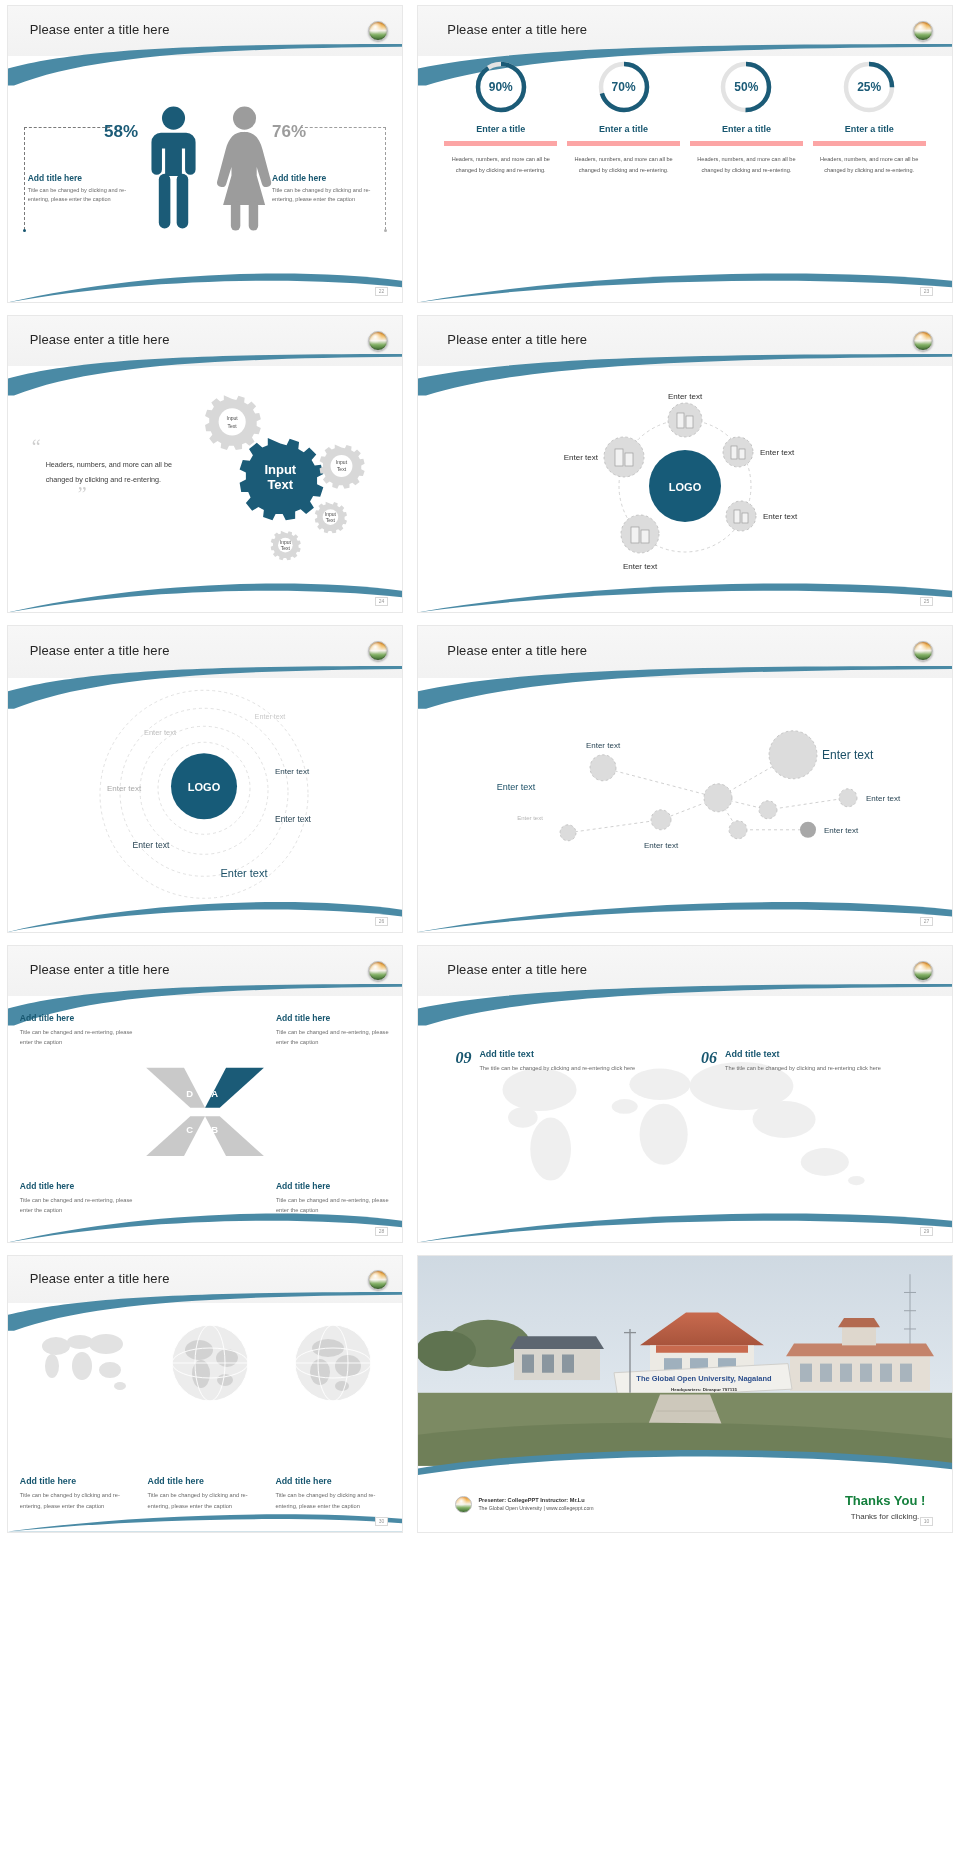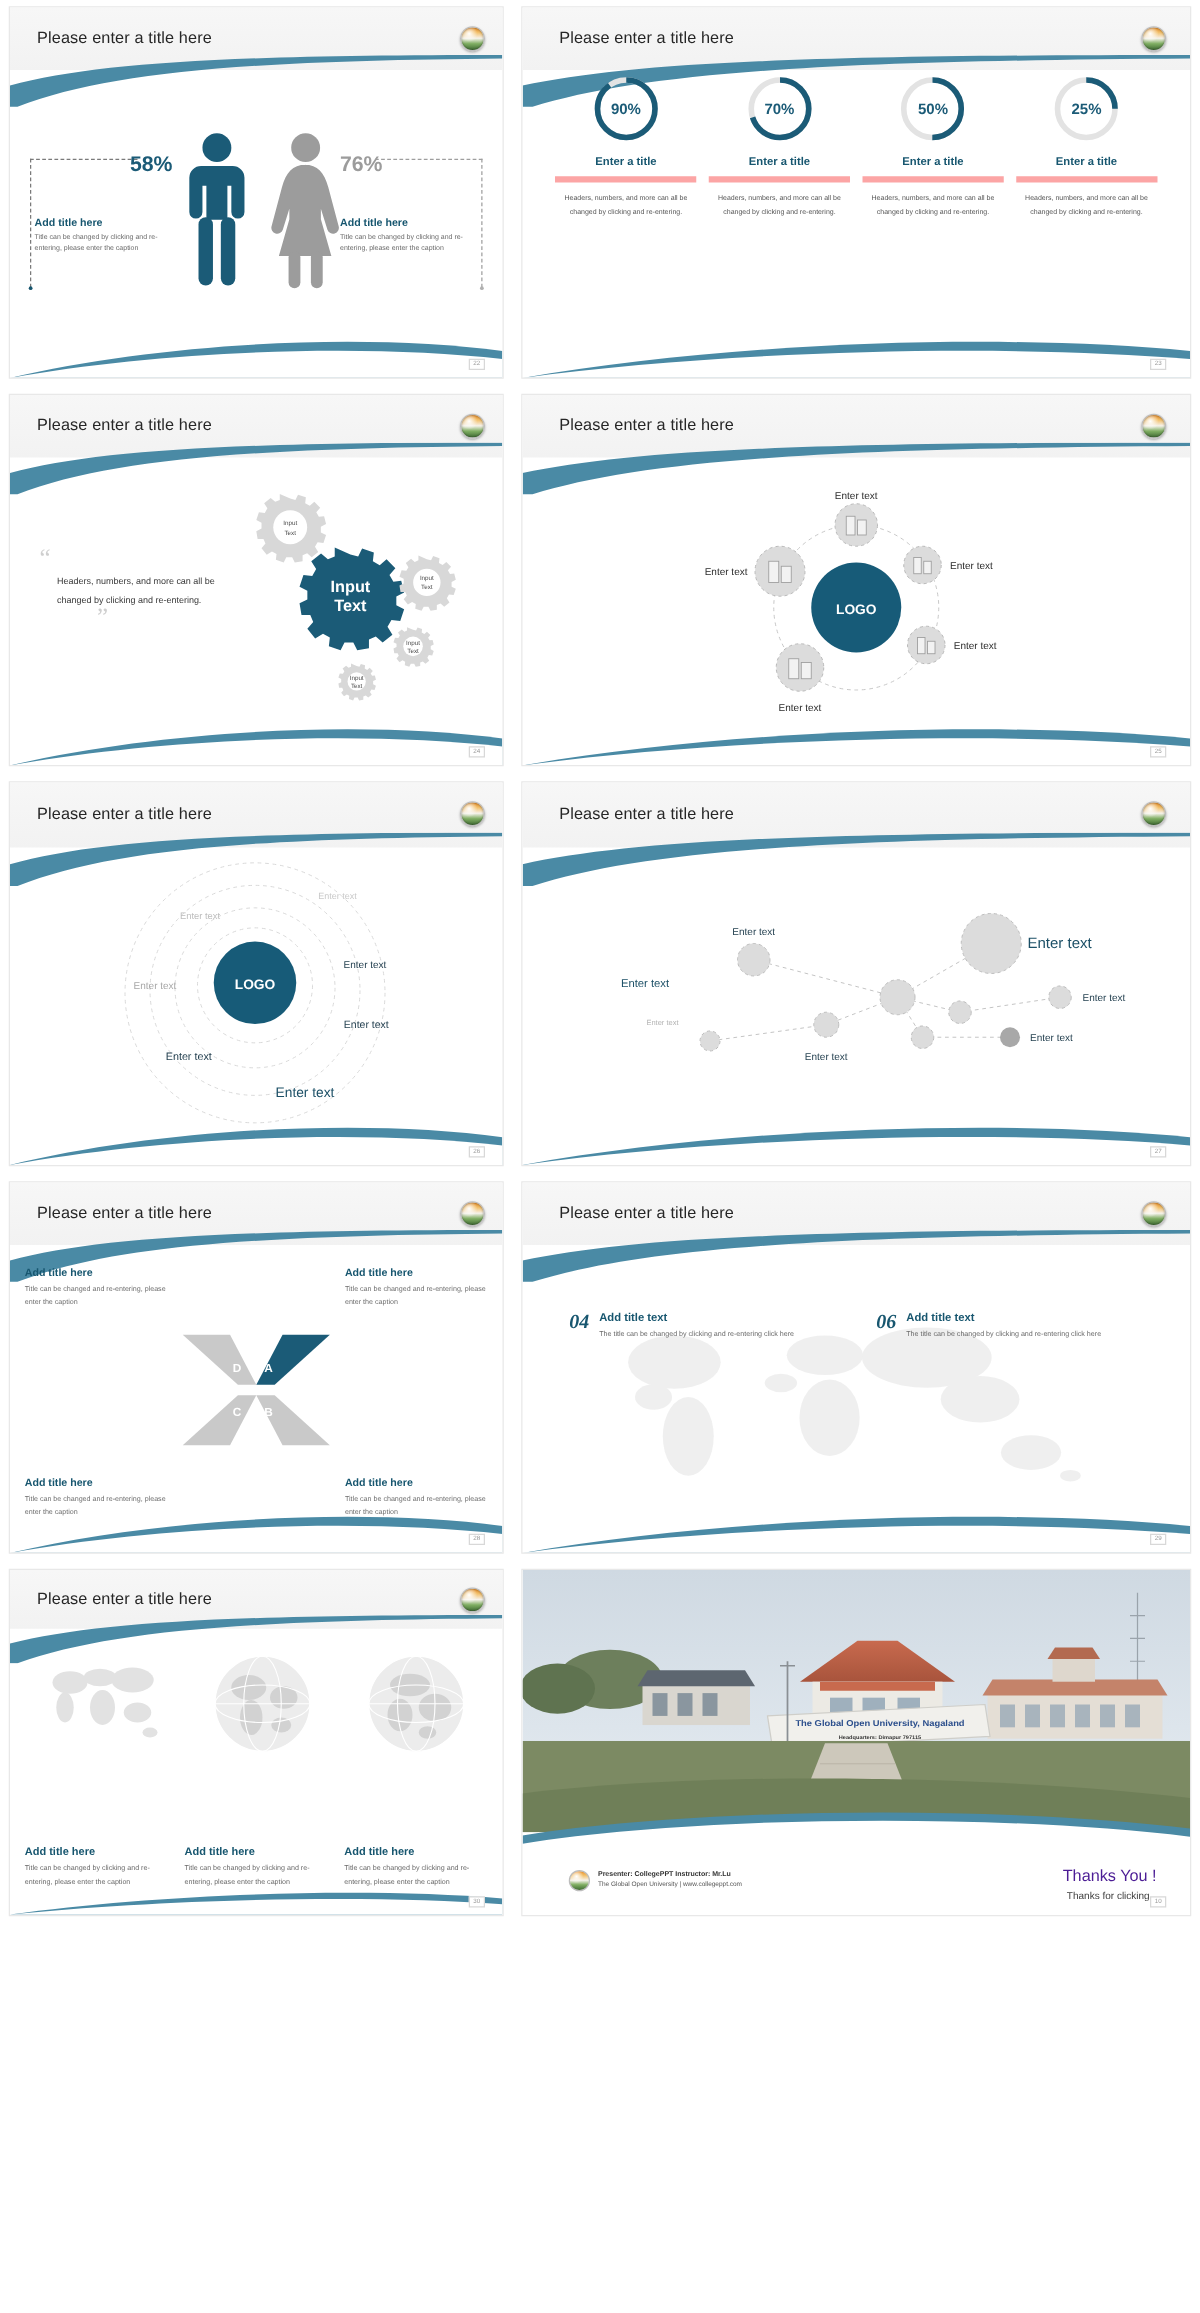--- a/index.html
+++ b/index.html
@@ -102,21 +102,21 @@
   .n-title { font-size:9px; font-weight:bold; color:#17566f; }
   .n-cap { font-size:5.7px; color:#6a6a6a; line-height:1.8; margin-top:4px; }
 
   
   .g-title { font-size:8.8px; font-weight:bold; color:#17566f; }
   .g-cap { font-size:5.7px; color:#6a6a6a; line-height:1.85; margin-top:4px; }
 
   
   .final-photo { position:absolute; left:0; right:0; top:0; height:76%; overflow:hidden; }
   .thanks { position:absolute; right:5%; bottom:4%; text-align:center; }
-  .thanks-t { font-size:13px; font-weight:normal; color:#4c1d95; }
+  .thanks-t { font-size:13px; font-weight:bold; color:#15803d; }
   .thanks-s { font-size:8px; color:#3d3d3d; margin-top:4px; }
   .presenter { position:absolute; left:7%; bottom:7%; display:flex; gap:6px; align-items:center; }
   .presenter .globe2 { position:static; width:17px; height:17px; border-radius:50%;
     background: radial-gradient(circle at 35% 28%, #fff 0%, rgba(255,255,255,0) 38%),
       linear-gradient(180deg,#e98f2a 0%,#f3c06a 22%,#f6f2ea 48%,#7fae62 72%,#3f6b33 100%);
     border:1px solid #bdbdbd; flex:none;}
   .p-l1 { font-size:5.6px; color:#333; font-weight:bold;}
   .p-l2 { font-size:5.2px; color:#555; margin-top:2px;}
 </style>
 </head>
@@ -573,21 +573,21 @@
             <ellipse cx="212" cy="92" rx="26" ry="33"></ellipse>
             <ellipse cx="296" cy="40" rx="56" ry="26"></ellipse>
             <ellipse cx="342" cy="76" rx="34" ry="20"></ellipse>
             <ellipse cx="386" cy="122" rx="26" ry="15"></ellipse>
             <ellipse cx="170" cy="62" rx="14" ry="8"></ellipse>
             <ellipse cx="420" cy="142" rx="9" ry="5"></ellipse>
           </g>
         </svg>
 
         <div style="position:absolute;left:7%;top:22%;width:40%;display:flex;gap:8px;">
-          <div class="num">04</div>
+          <div class="num">09</div>
           <div style="flex:1;">
             <div class="n-title">Add title text</div>
             <div class="n-cap">The title can be changed by clicking and re-entering click here</div>
           </div>
         </div>
 
         <div style="position:absolute;left:53%;top:22%;width:40%;display:flex;gap:8px;">
           <div class="num">06</div>
           <div style="flex:1;">
             <div class="n-title">Add title text</div>

